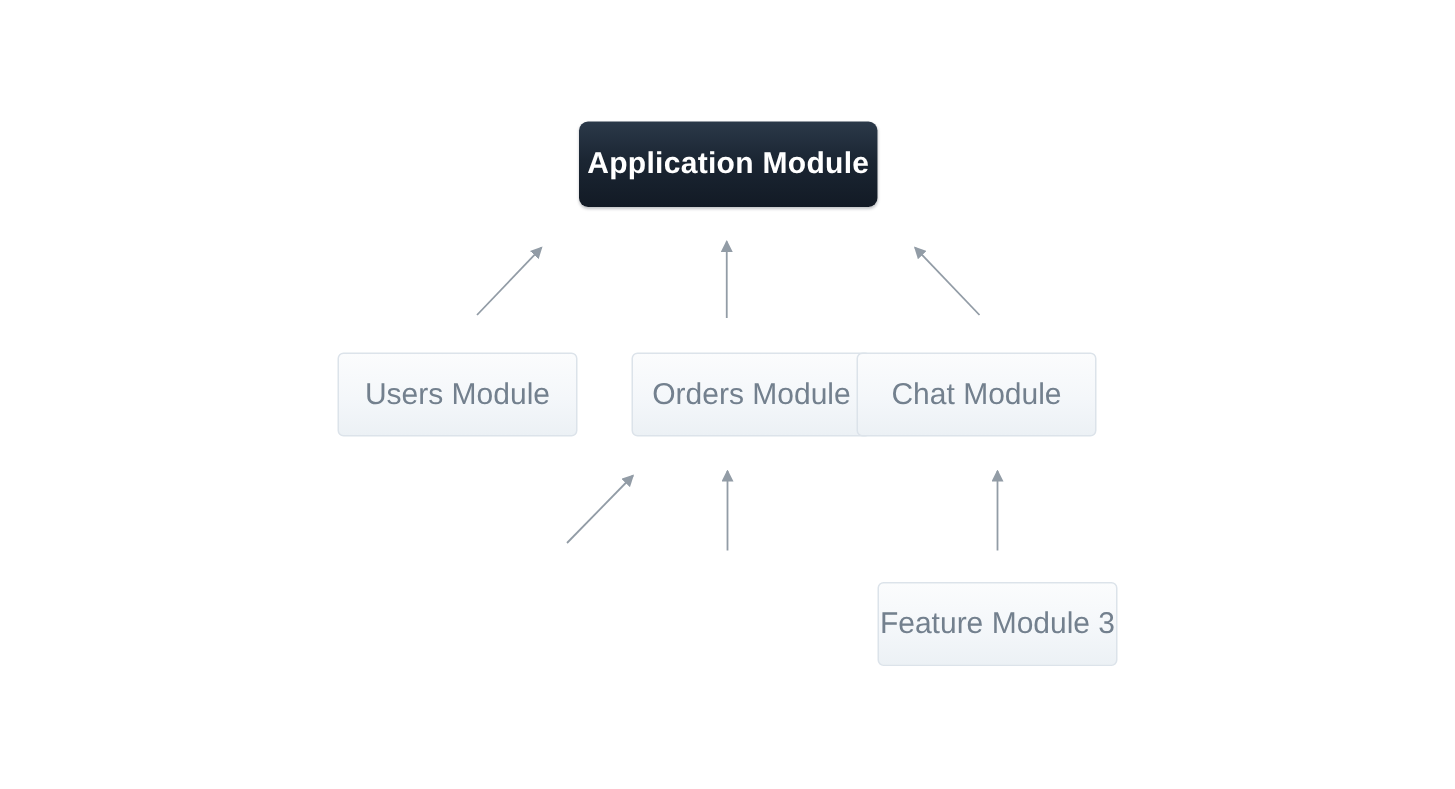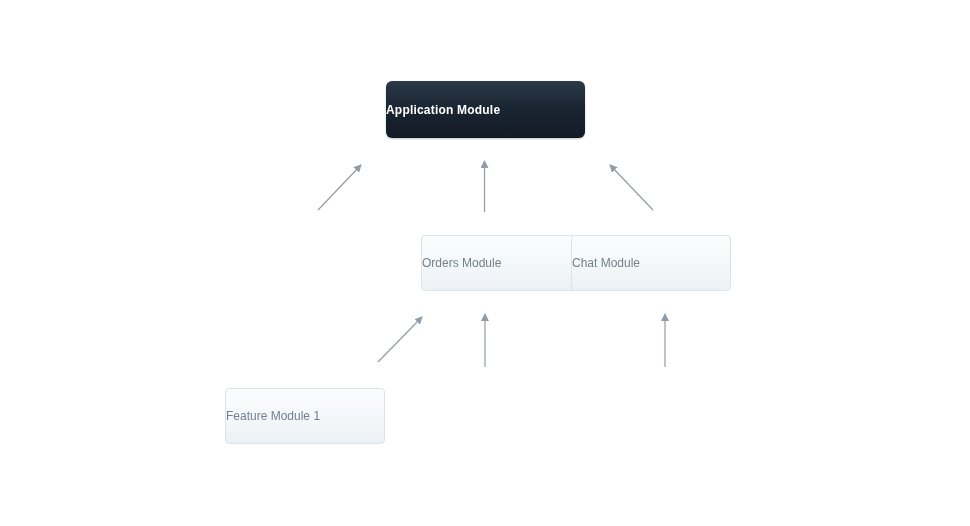--- a/index.html
+++ b/index.html
@@ -12,23 +12,23 @@
     position: relative;
     width: 970px;
     height: 526px;
     background: #ffffff;
     overflow: hidden;
   }
   .node {
     position: absolute;
     display: flex;
     align-items: center;
-    justify-content: flex-start;
+    justify-content: center;
     box-sizing: border-box;
-    font-size: 12px;
+    font-size: 20px;
     white-space: nowrap;
   }
   .node--root {
     left: 386px;
     top: 81px;
     width: 199px;
     height: 57px;
     border-radius: 6px;
     background: linear-gradient(180deg, #2b3949 0%, #1b2633 45%, #121a25 100%);
     color: #ffffff;
@@ -78,28 +78,31 @@
       <line x1="378" y1="362" x2="422" y2="317" marker-end="url(#arrowhead)"></line>
       <line x1="485" y1="367" x2="485" y2="314" marker-end="url(#arrowhead)"></line>
       <line x1="665" y1="367" x2="665" y2="314" marker-end="url(#arrowhead)"></line>
     </g>
   </svg>
 
   <div class="node node--root">
     <span>Application Module</span>
   </div>
 
+  <div class="node node--module pos-users">
+    <span>Users Module</span>
+  </div>
 
   <div class="node node--module pos-orders">
     <span>Orders Module</span>
   </div>
 
   <div class="node node--module pos-chat">
     <span>Chat Module</span>
   </div>
 
-  <div class="node node--module pos-feature1">
-    <span>Feature Module 1</span>
-  </div>
 
 
+  <div class="node node--module pos-feature3">
+    <span>Feature Module 3</span>
+  </div>
 
 </div>
 
 </body></html>

